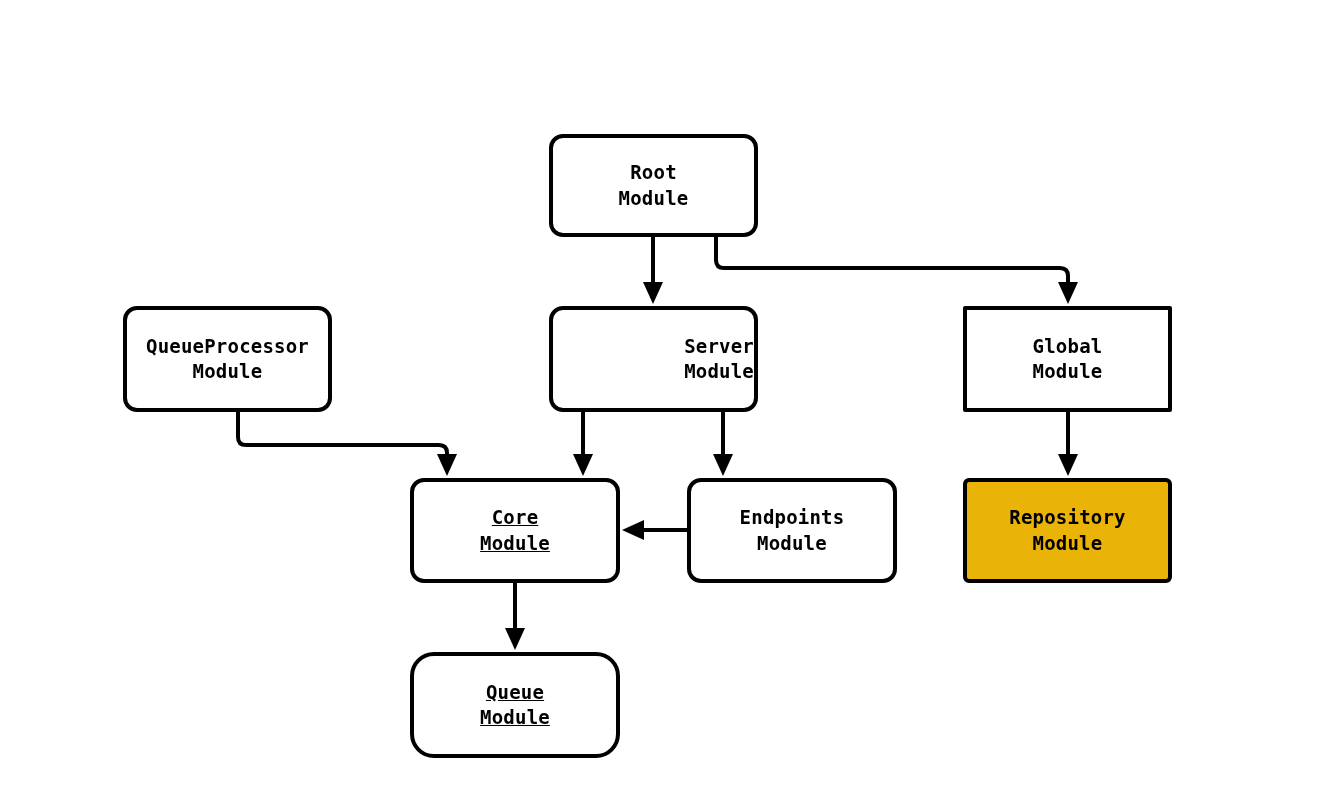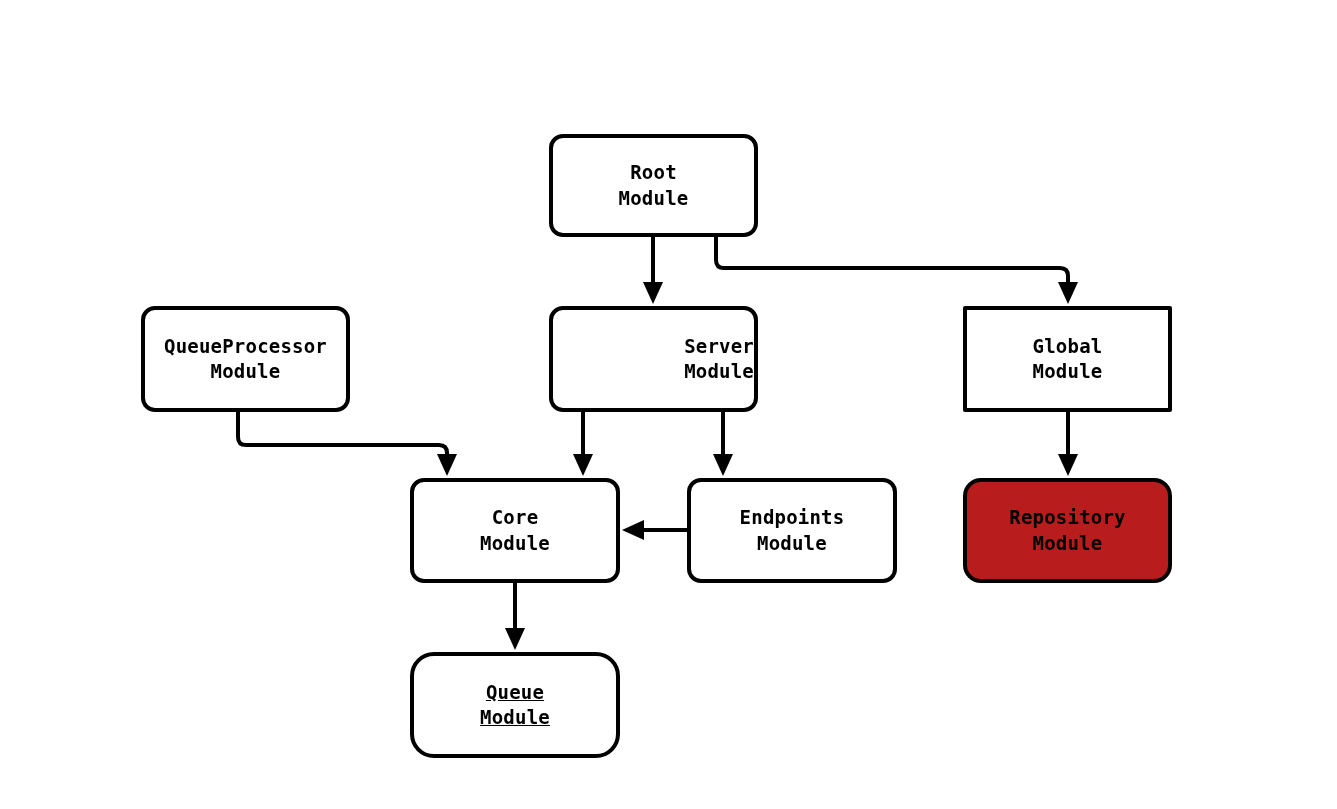--- a/index.html
+++ b/index.html
@@ -68,46 +68,46 @@
       <polygon points="1058,414 1078,414 1068,436" fill="#000000"></polygon>
       <path d="M 515 543 L 515 598" fill="none" stroke="#000000" stroke-width="4" stroke-linecap="butt" stroke-linejoin="round"></path>
       <polygon points="505,588 525,588 515,610" fill="#000000"></polygon>
     </svg>
 
   <div class="node" style="left: 549px; top: 94px; width: 209px; height: 103px; border-width: 4px; border-color: rgb(0, 0, 0); border-radius: 14px; background: rgb(255, 255, 255);">
     <span class="node-label">Root
 Module</span>
   </div>
 
-  <div class="node" style="left: 141px; top: 266px; width: 209px; height: 106px; border-width: 4px; border-color: rgb(0, 0, 0); border-radius: 14px; background: rgb(255, 255, 255);">
+  <div class="node" style="left: 123px; top: 266px; width: 209px; height: 106px; border-width: 4px; border-color: rgb(0, 0, 0); border-radius: 14px; background: rgb(255, 255, 255);">
     <span class="node-label">QueueProcessor
 Module</span>
   </div>
 
   <div class="node" style="left: 549px; top: 266px; width: 209px; height: 106px; border-width: 4px; border-color: rgb(0, 0, 0); border-radius: 14px; background: rgb(255, 255, 255); justify-content: flex-end;">
     <span class="node-label">Server
 Module</span>
   </div>
 
   <div class="node" style="left: 963px; top: 266px; width: 209px; height: 106px; border-width: 4px; border-color: rgb(0, 0, 0); border-radius: 2px; background: rgb(255, 255, 255);">
     <span class="node-label">Global
 Module</span>
   </div>
 
-  <div class="node" style="left: 410px; top: 438px; width: 210px; height: 105px; border-width: 4px; border-color: rgb(0, 0, 0); border-radius: 14px; background: rgb(255, 255, 255);">
+  <div class="node" style="left: 410px; top: 438px; width: 210px; height: 105px; border-width: 4px; border-color: rgb(0, 0, 0); border-radius: 14px; background: rgb(255, 255, 255); text-decoration: underline;">
     <span class="node-label">Core
 Module</span>
   </div>
 
   <div class="node" style="left: 687px; top: 438px; width: 210px; height: 105px; border-width: 4px; border-color: rgb(0, 0, 0); border-radius: 14px; background: rgb(255, 255, 255); align-items: center;">
     <span class="node-label">Endpoints
 Module</span>
   </div>
 
-  <div class="node" style="left: 963px; top: 438px; width: 209px; height: 105px; border-width: 4px; border-color: rgb(0, 0, 0); border-radius: 18px; background: #b91c1c; text-align: center;">
+  <div class="node" style="left: 963px; top: 438px; width: 209px; height: 105px; border-width: 4px; border-color: rgb(0, 0, 0); border-radius: 6px; background: #eab308; text-align: center;">
     <span class="node-label">Repository
 Module</span>
   </div>
 
   <div class="node" style="left: 410px; top: 612px; width: 210px; height: 106px; border-width: 4px; border-color: rgb(0, 0, 0); border-radius: 24px; background: rgb(255, 255, 255); text-decoration: underline;">
     <span class="node-label">Queue
 Module</span>
   </div>
 
 </div>

